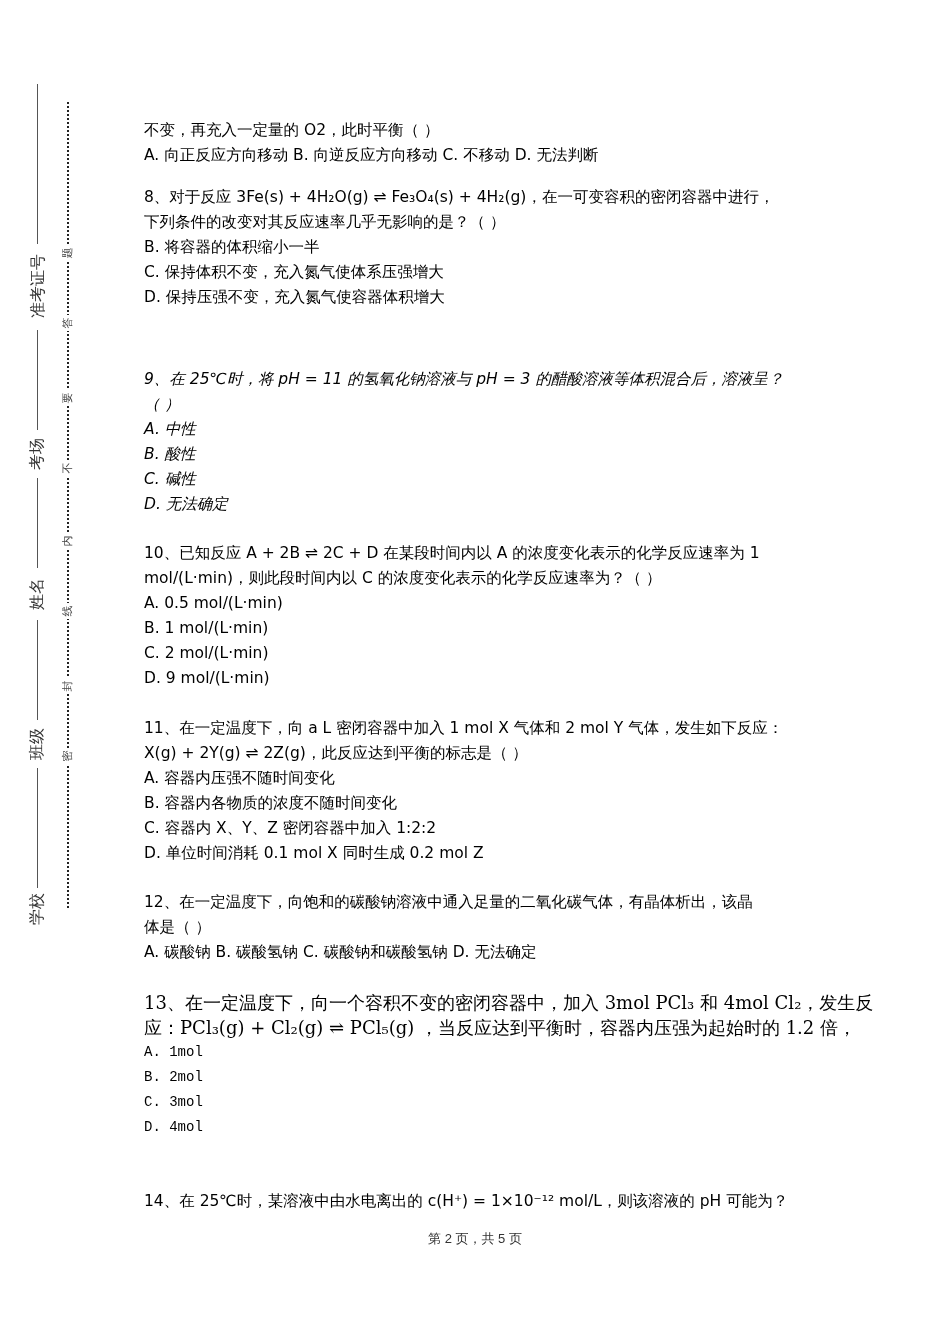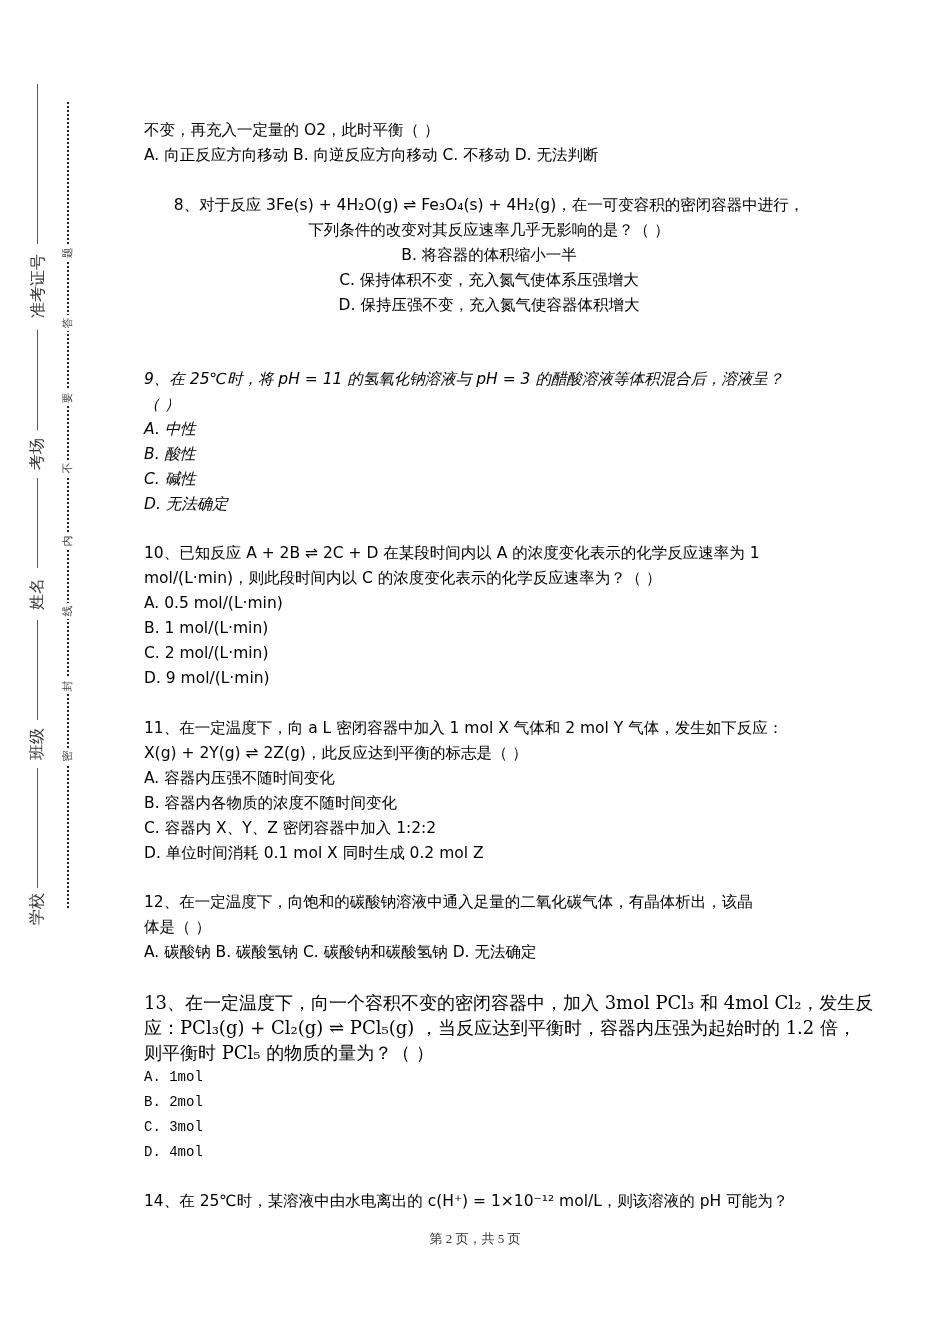--- a/index.html
+++ b/index.html
@@ -86,21 +86,21 @@
     }
 
     .block { position: absolute; left: 144px; width: 690px; }
 
     .footer {
       position: absolute;
       left: 0;
       width: 950px;
       top: 1230px;
       text-align: center;
-      font-family: Liberation Serif, serif;
+      font-family: Liberation Sans, sans-serif;
       font-size: 13px;
       color: #333;
     }
   </style>
 </head>
 <body>
 
 <div class="page">
 
   <div class="binding">
@@ -127,21 +127,21 @@
     <div class="seal-char" style="top:603px;">线</div>
     <div class="seal-char" style="top:678px;">封</div>
     <div class="seal-char" style="top:748px;">密</div>
   </div>
 
   <div class="block" style="top:118px;">
     <div class="line">不变，再充入一定量的 O2，此时平衡（ ）</div>
     <div class="line">A. 向正反应方向移动 B. 向逆反应方向移动 C. 不移动 D. 无法判断</div>
   </div>
 
-  <div class="block" style="top:193px;text-align:center;">
+  <div class="block" style="top:185px;">
     <div class="line">8、对于反应 3Fe(s) + 4H₂O(g) ⇌ Fe₃O₄(s) + 4H₂(g)，在一可变容积的密闭容器中进行，</div>
     <div class="line">下列条件的改变对其反应速率几乎无影响的是？（ ）</div>
     <div class="line">B. 将容器的体积缩小一半</div>
     <div class="line">C. 保持体积不变，充入氮气使体系压强增大</div>
     <div class="line">D. 保持压强不变，充入氮气使容器体积增大</div>
   </div>
 
   <div class="block" style="top:367px;font-style:italic;">
     <div class="line">9、在 25℃时，将 pH = 11 的氢氧化钠溶液与 pH = 3 的醋酸溶液等体积混合后，溶液呈？</div>
     <div class="line">（ ）</div>
@@ -171,21 +171,20 @@
 
   <div class="block" style="top:890px;">
     <div class="line">12、在一定温度下，向饱和的碳酸钠溶液中通入足量的二氧化碳气体，有晶体析出，该晶</div>
     <div class="line">体是（ ）</div>
     <div class="line">A. 碳酸钠 B. 碳酸氢钠 C. 碳酸钠和碳酸氢钠 D. 无法确定</div>
   </div>
 
   <div class="block q13" style="top:990px;">
     <div class="line">13、在一定温度下，向一个容积不变的密闭容器中，加入 3mol PCl₃ 和 4mol Cl₂，发生反</div>
     <div class="line">应：PCl₃(g) + Cl₂(g) ⇌ PCl₅(g) ，当反应达到平衡时，容器内压强为起始时的 1.2 倍，</div>
-    <div class="line">则平衡时 PCl₅ 的物质的量为？（ ）</div>
     <div class="line opt">A.  1mol</div>
     <div class="line opt">B.  2mol</div>
     <div class="line opt">C.  3mol</div>
     <div class="line opt">D.  4mol</div>
   </div>
 
   <div class="block" style="top:1189px;">
     <div class="line">14、在 25℃时，某溶液中由水电离出的 c(H⁺) = 1×10⁻¹² mol/L，则该溶液的 pH 可能为？</div>
   </div>
 

